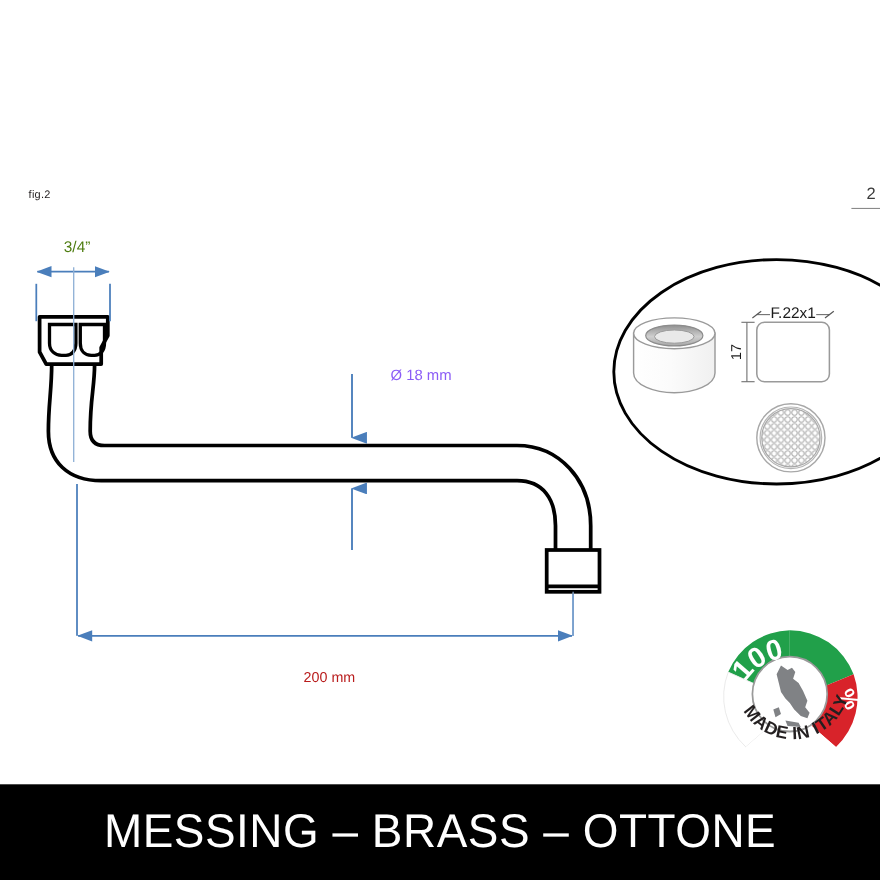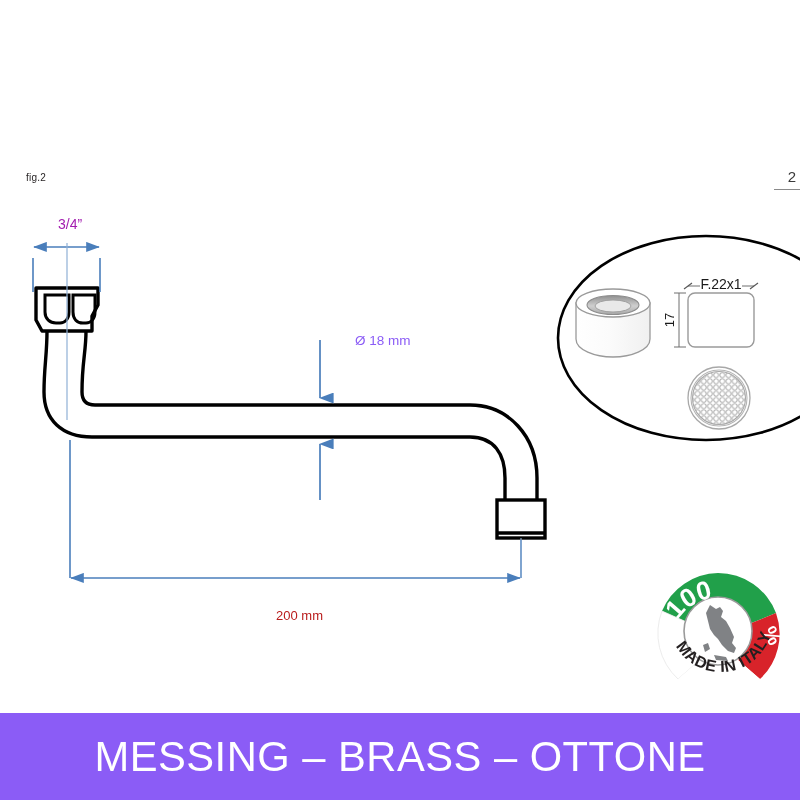--- a/index.html
+++ b/index.html
@@ -47,21 +47,21 @@
     right: 0;
     top: 189px;
     width: 26px;
     height: 1px;
     background: #8a8a8a;
   }
   #dim-thread-label {
     left: 58px;
     top: 216px;
     font-size: 14px;
-    color: #a21caf;
+    color: #4d7c0f;
   }
   #dim-diameter-label {
     left: 355px;
     top: 333px;
     font-size: 13.5px;
     color: #8b5cf6;
   }
   #dim-length-label {
     left: 276px;
     top: 608px;
@@ -69,21 +69,21 @@
     color: #b91c1c;
   }
 
   
   #banner {
     position: absolute;
     left: 0;
     top: 713px;
     width: 800px;
     height: 87px;
-    background: #8b5cf6;
+    background: #000000;
     display: flex;
     align-items: center;
     justify-content: center;
   }
   #banner-text {
     color: #ffffff;
     font-family: "Liberation Sans", sans-serif;
     font-size: 43px;
     font-weight: 300;
     letter-spacing: 0.5px;

